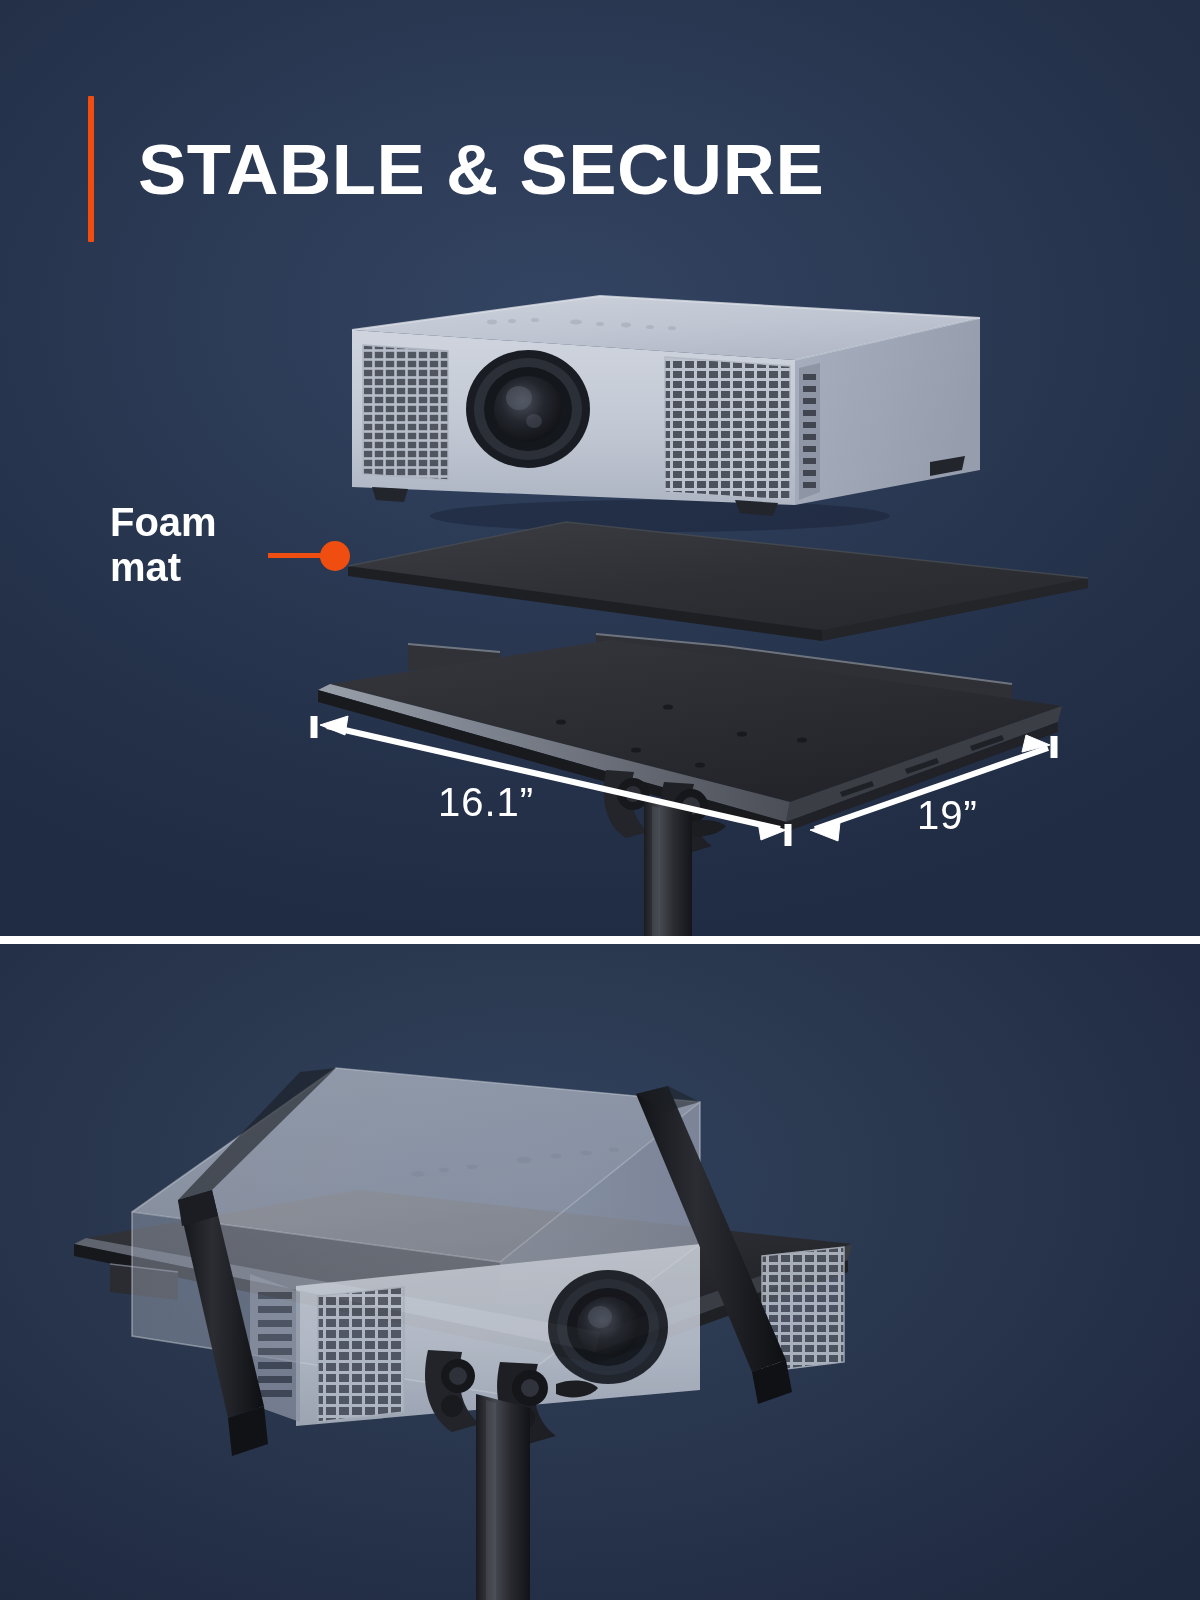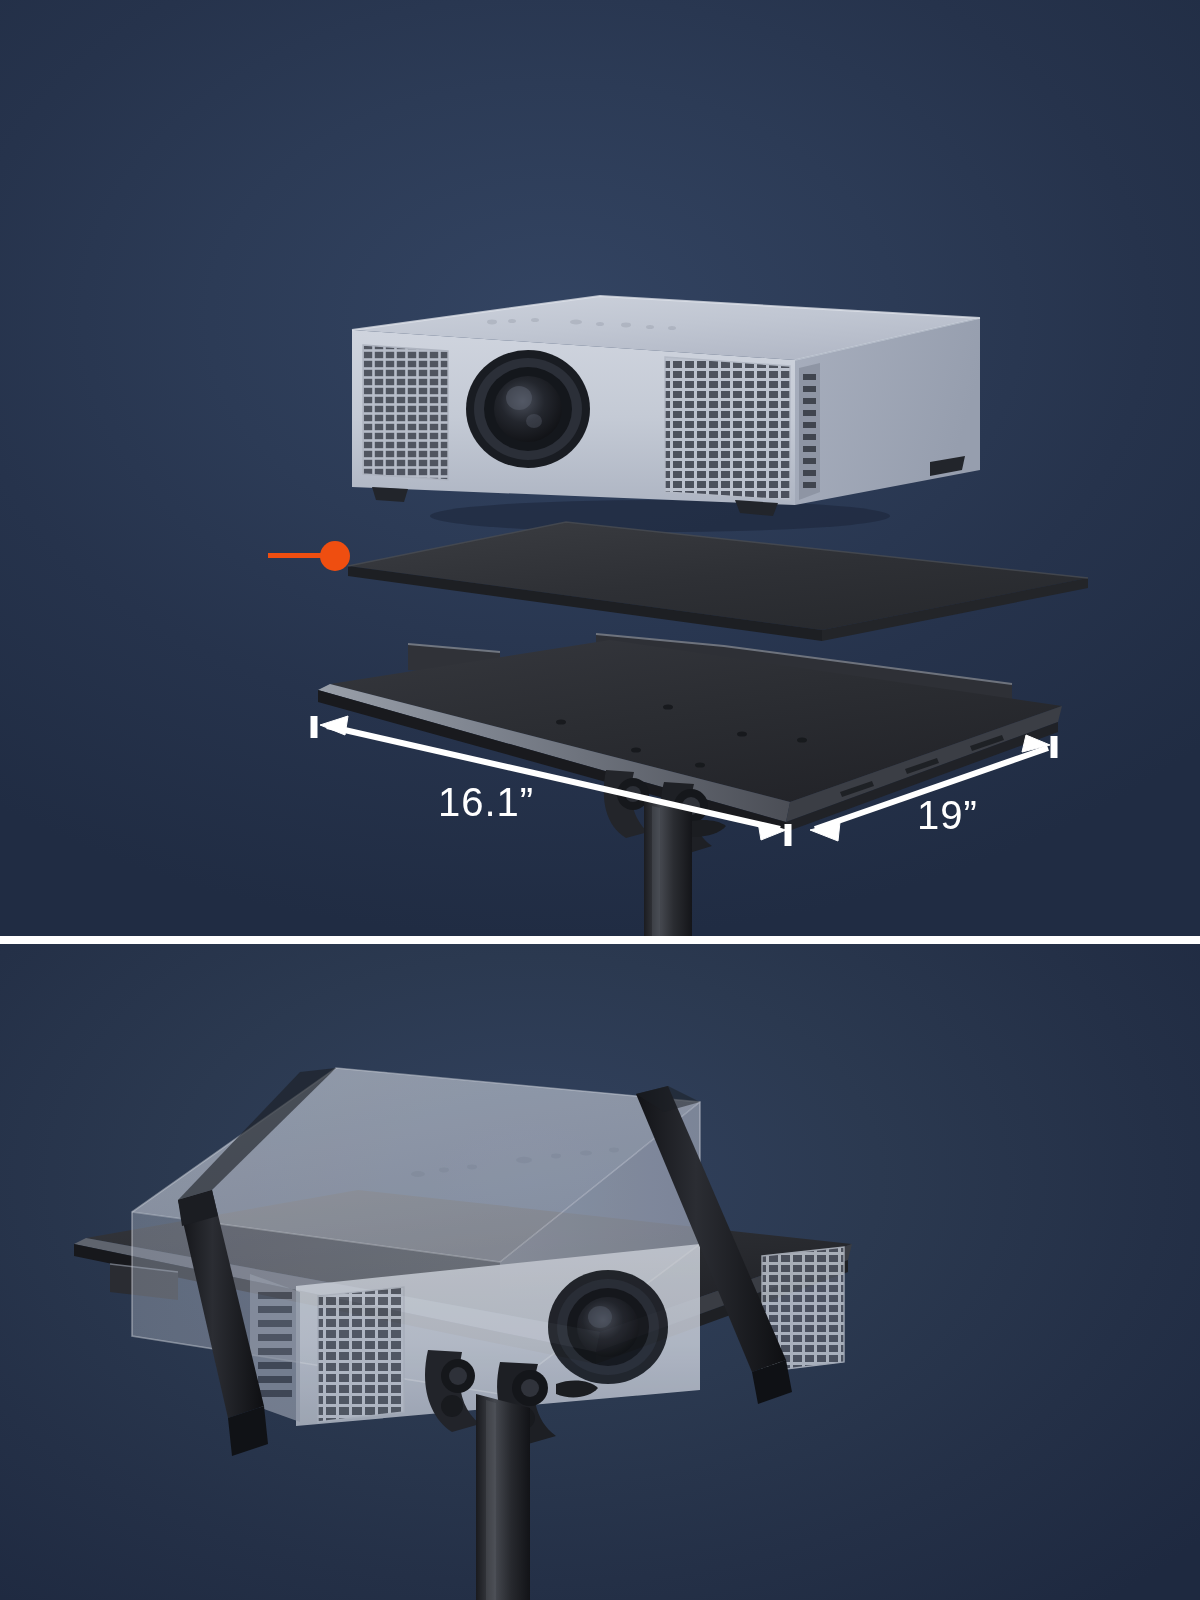--- a/index.html
+++ b/index.html
@@ -263,21 +263,27 @@
         <path d="M786,830 L758,822 L761,840 Z"></path>
         <line x1="788" y1="824" x2="788" y2="846" stroke-width="7"></line>
 
         <line x1="1054" y1="736" x2="1054" y2="758" stroke-width="7"></line>
         <line x1="815" y1="829" x2="1048" y2="748" stroke-width="6"></line>
         <path d="M810,830 L840,822 L838,841 Z"></path>
         <path d="M1050,745 L1022,752 L1026,735 Z"></path>
       </g>
     </svg>
 
-
+    <div id="title-block">
+      <div id="title-accent-bar"></div>
+      <div id="page-title">STABLE &amp; SECURE</div>
+    </div>
+
+    <div class="callout-label" id="foam-mat-label">Foam
+mat</div>
     <div class="callout-line" id="foam-line"></div>
     <div class="callout-dot" id="foam-dot"></div>
 
     <div class="dim-text" id="dim-width-text">16.1”</div>
     <div class="dim-text" id="dim-depth-text">19”</div>
   </div>
 
   <div id="divider"></div>
 
   <div class="panel" id="panel-bottom">

